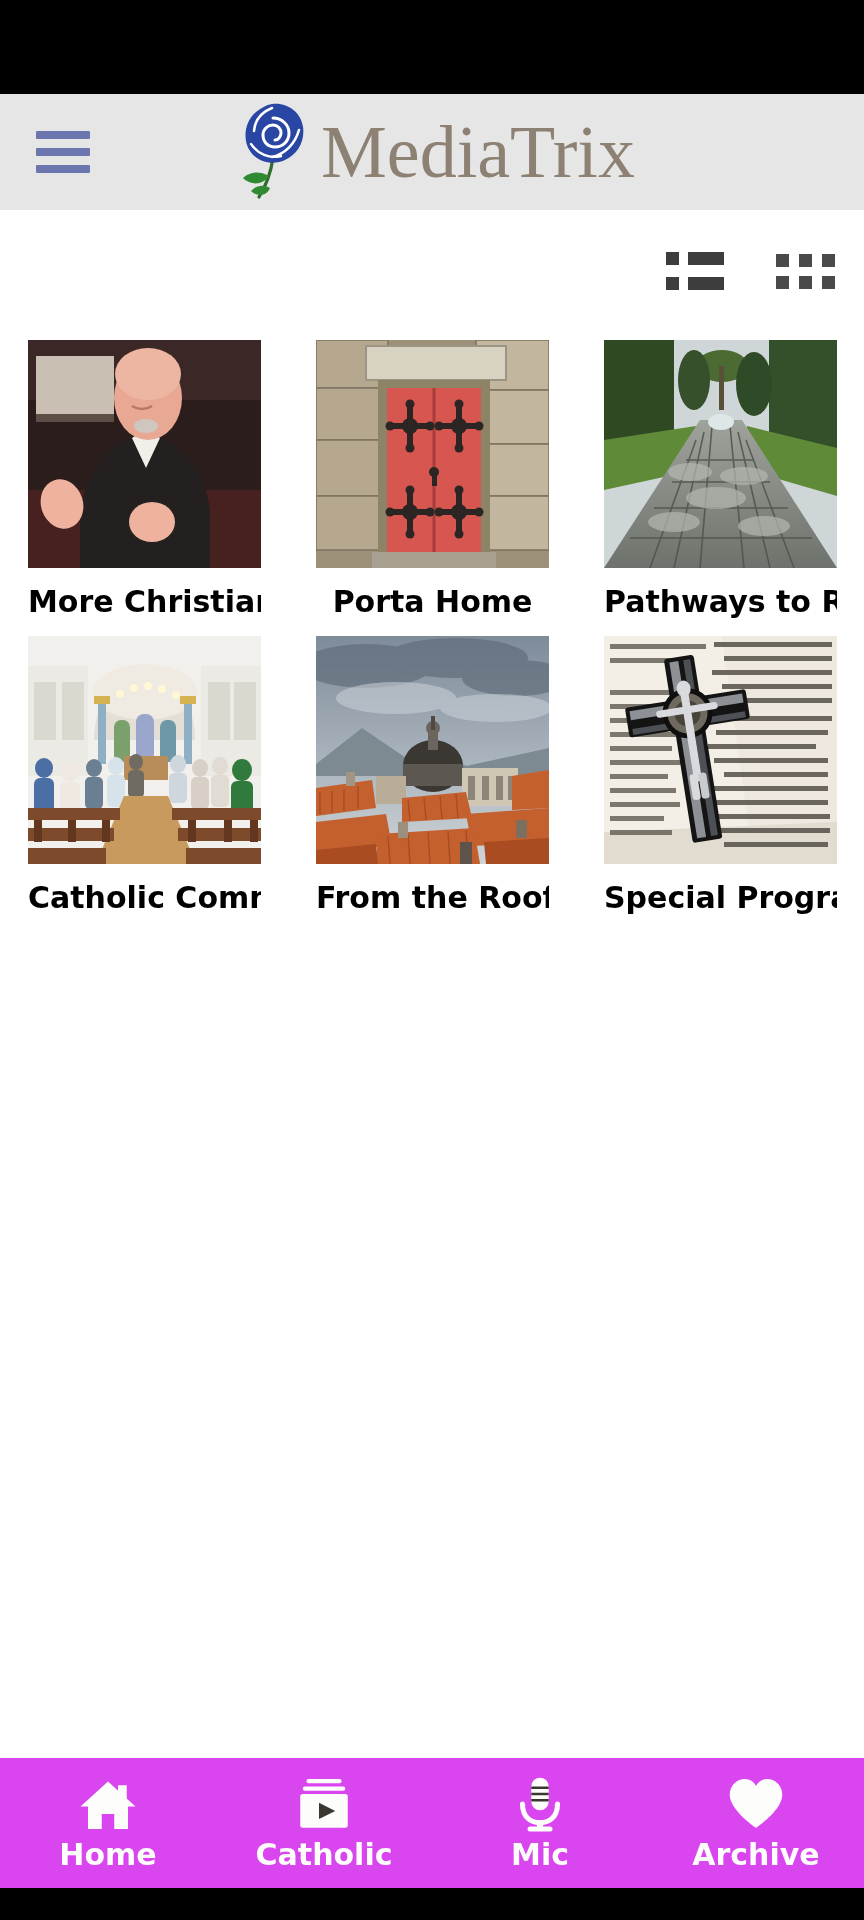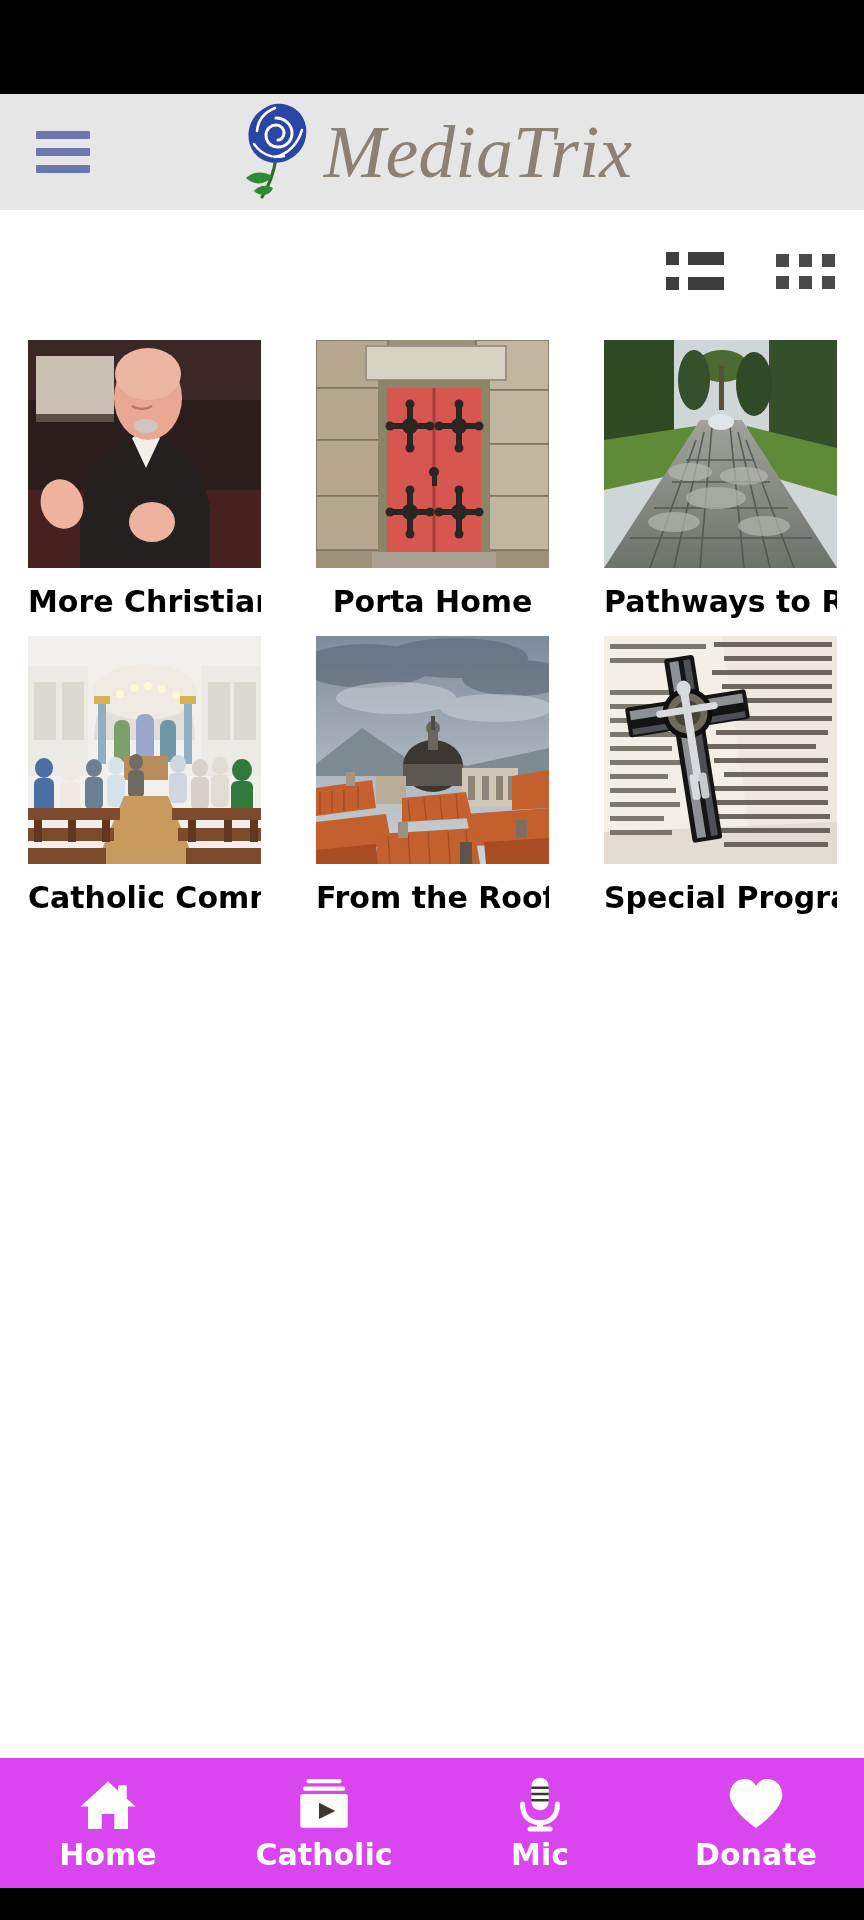--- a/index.html
+++ b/index.html
@@ -32,21 +32,21 @@
   }
   .hamburger span {
     display:block; width:100%; height:8px; border-radius:1px;
     background:#6a76ad;
   }
   .brand {
     position:absolute; left:0; right:0; top:0; bottom:0;
     display:flex; align-items:center; justify-content:center;
     pointer-events:none;
   }
-  .brand-inner { display:flex; align-items:center; pointer-events:auto;font-style:italic; }
+  .brand-inner { display:flex; align-items:center; pointer-events:auto; }
   .rose-logo { width:86px; height:104px; display:block; margin-right:6px; }
   .brand-name {
     font-family:"Liberation Serif", "DejaVu Serif", serif;
     font-size:74px; line-height:1;
     color:#8d8173;
     letter-spacing:0px;
     white-space:nowrap;
   }
 
   
@@ -612,18 +612,18 @@
       </span>
       <span class="nav-label">Mic</span>
     </div>
 
     <div class="nav-item">
       <span class="nav-icon">
         <svg viewBox="0 0 48 48" xmlns="http://www.w3.org/2000/svg">
           <path d="M24 43 C24 43 3 29 3 16.5 C3 9 9 4 15 4 C19.5 4 22.5 6.5 24 9.5 C25.5 6.5 28.5 4 33 4 C39 4 45 9 45 16.5 C45 29 24 43 24 43 Z"></path>
         </svg>
       </span>
-      <span class="nav-label">Donate</span>
+      <span class="nav-label">Archive</span>
     </div>
   </div>
 
   <div class="home-bar"></div>
 </div>
 
 </body></html>

